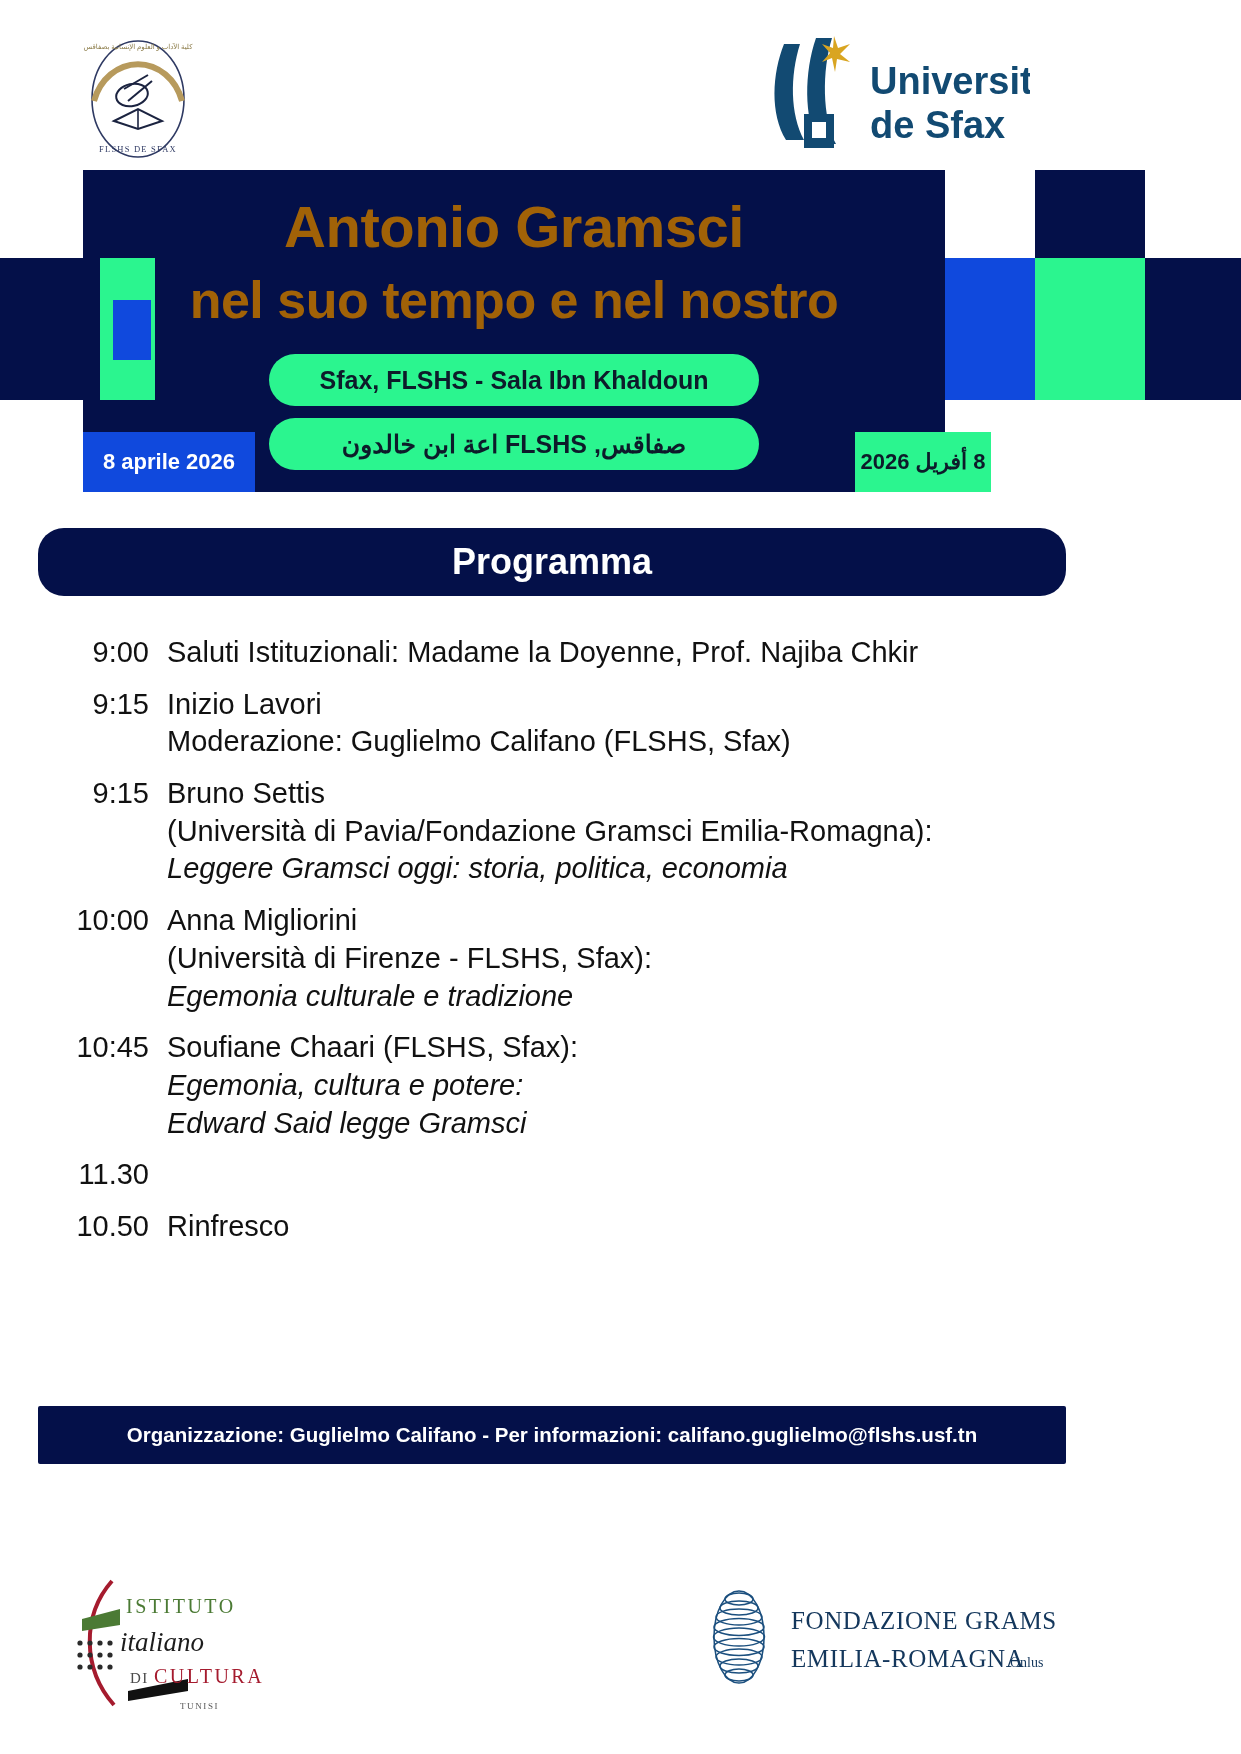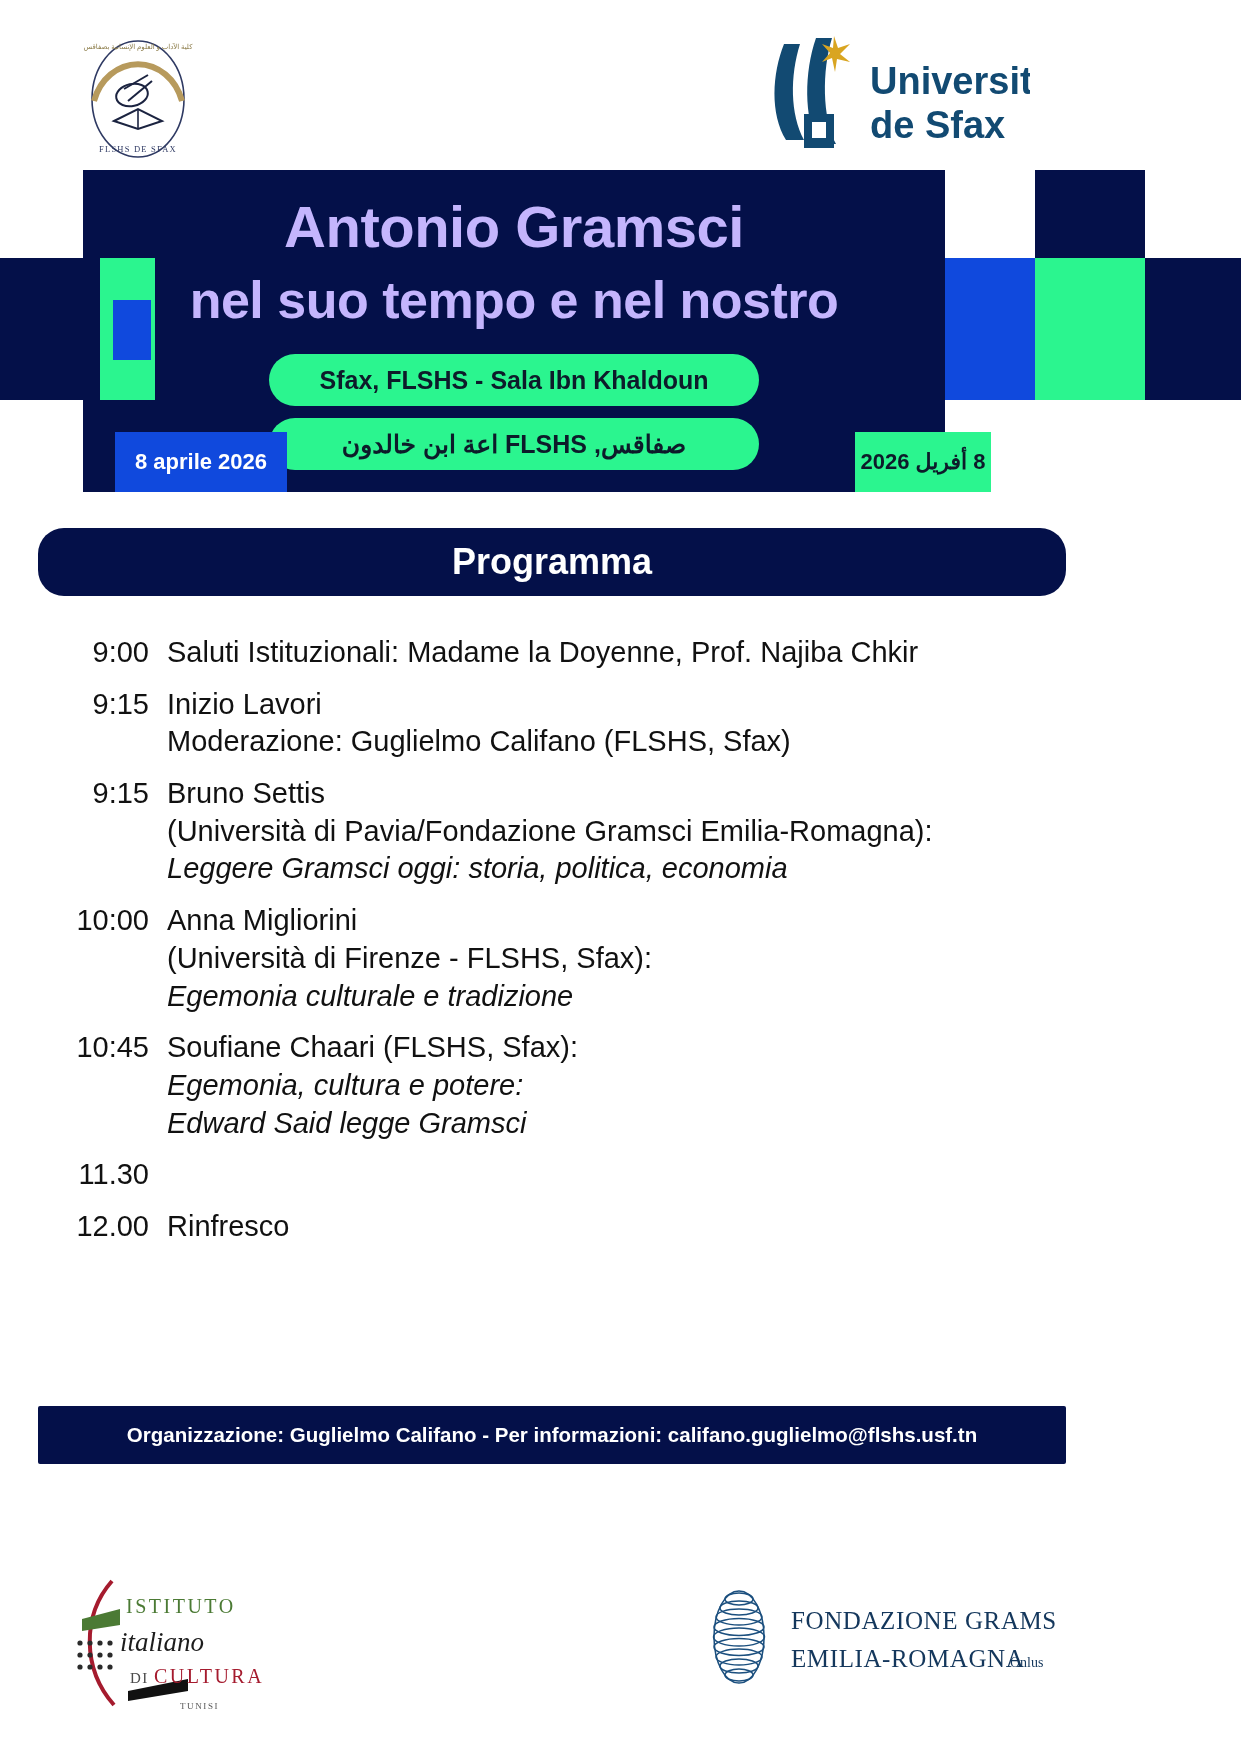--- a/index.html
+++ b/index.html
@@ -58,21 +58,21 @@
     position: absolute;
     left: 83px;
     top: 0px;
     width: 862px;
     height: 322px;
     background: #041049;
     z-index: 3;
   }
 
   .title-line1, .title-line2 {
-    color: #c4b5fd;
+    color: #a16207;
     font-weight: 700;
     text-align: center;
     letter-spacing: -0.5px;
     line-height: 1.0;
   }
   .title-line1 {
     margin-top: 28px;
     font-size: 58px;
   }
   .title-line2 {
@@ -116,21 +116,20 @@
     width: 172px;
     height: 60px;
     background: #1049dd;
     color: #ffffff;
     font-size: 22px;
     font-weight: 700;
     display: flex;
     align-items: center;
     justify-content: center;
     z-index: 5;
-    margin-left: 32px;
   }
 
   .date-ar {
     position: absolute;
     left: 855px;
     top: 262px;
     width: 136px;
     height: 60px;
     background: #2bf58f;
     color: #0d1b2a;
@@ -328,21 +327,21 @@
       <div class="sched-body">
         <span class="ln">Soufiane Chaari (FLSHS, Sfax):</span>
         <span class="ln ital">Egemonia, cultura e potere:</span>
         <span class="ln ital">Edward Said legge Gramsci</span>
       </div>
     </div>
     <div class="sched-row">
       <div class="sched-time">11.30</div>
     </div>
     <div class="sched-row">
-      <div class="sched-time">12.00</div>
+      <div class="sched-time">10.50</div>
       <div class="sched-body">
         <span class="ln">Rinfresco</span>
       </div>
     </div>
   </div>
 
 <div class="contact-bar">Organizzazione: Guglielmo Califano - Per informazioni: califano.guglielmo@flshs.usf.tn</div>
 
 <div class="bottom-logos">
 

